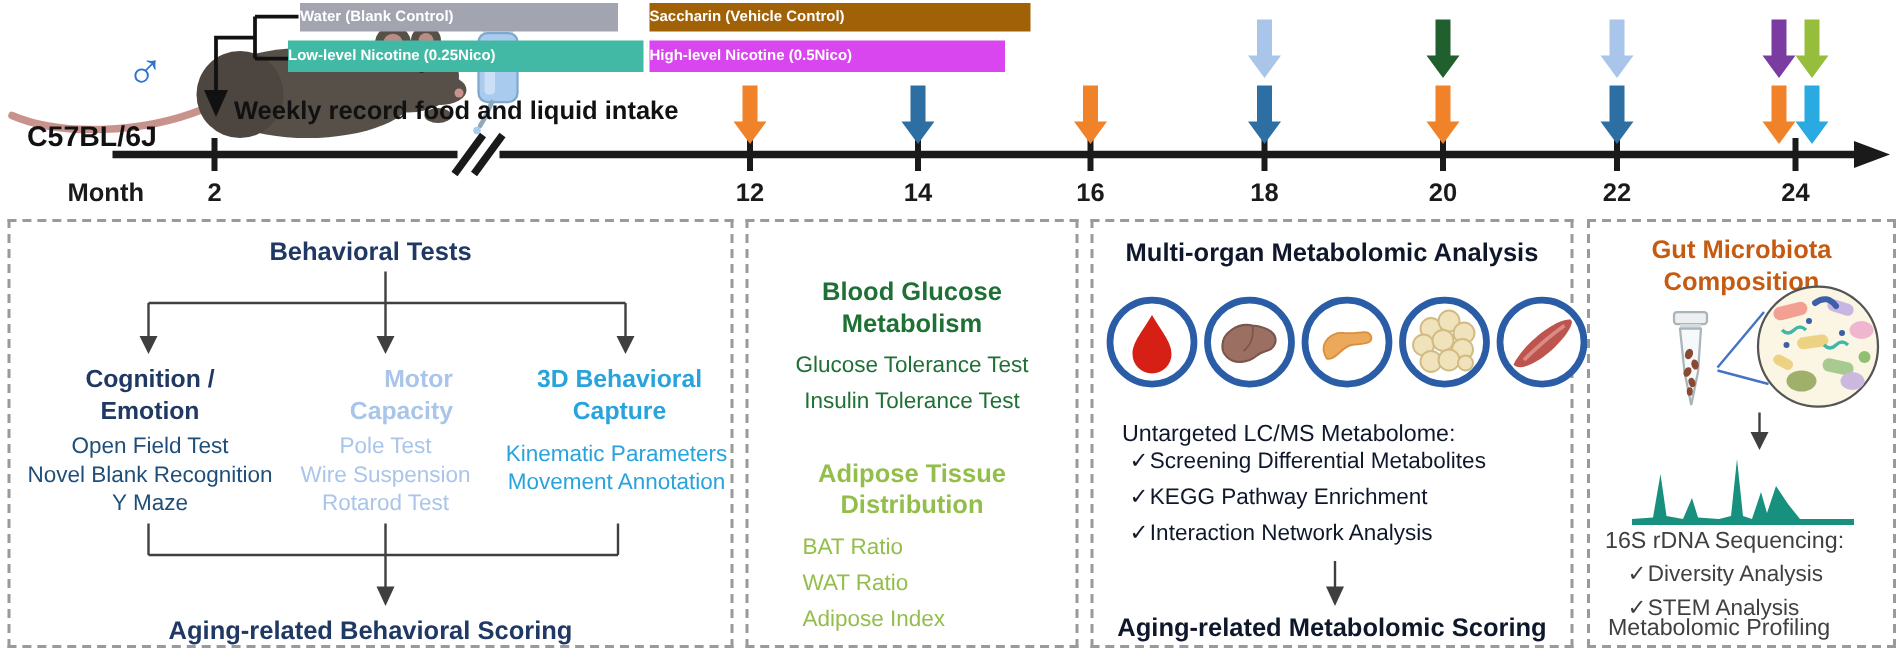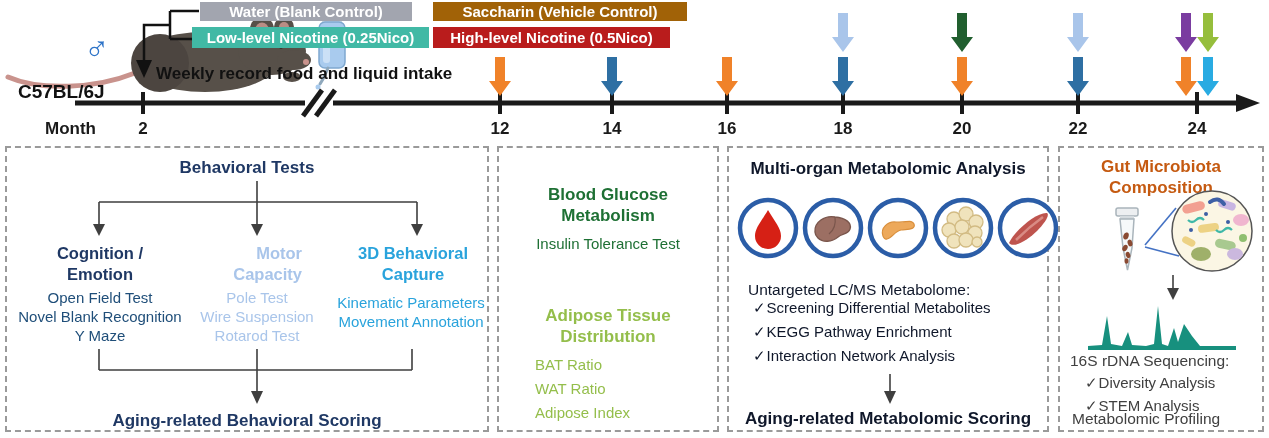--- a/index.html
+++ b/index.html
@@ -1,24 +1,24 @@
 <!DOCTYPE html>
 <html><head>
 <meta charset="utf-8">
 <style>
   html,body{margin:0;padding:0;background:#fff;}
   #fig{position:relative;width:1269px;height:438px;background:#fff;
        font-family:"Liberation Sans",sans-serif;overflow:hidden;}
   .abs{position:absolute;}
-  .grp-box{position:absolute;color:#fff;font-weight:bold;font-size:15px;
-           text-align:center;line-height:21px;height:21px;}
+  .grp-box{position:absolute;color:#fff;font-weight:bold;font-size:10px;
+           text-align:left;line-height:21px;height:21px;}
   .bg-gray{background:#A2A5AF;}
   .bg-teal{background:#41B9A5;}
   .bg-amber{background:#a16207;}
-  .bg-blue{background:#b91c1c;}
+  .bg-blue{background:#d946ef;}
   .note{font-weight:bold;font-size:17px;color:#111;}
   .month-num{position:absolute;top:119px;width:44px;text-align:center;
              font-weight:bold;font-size:17px;color:#1a1a1a;}
   .panel{position:absolute;top:146px;height:282px;border:2px dashed #9a9a9a;
          background:#fff;}
   .ctr{text-align:center;}
   .t-navy{color:#1F3864;}
   .t-navy2{color:#1F4E79;}
   .t-peri{color:#A9C5EA;}
   .t-bblue{color:#29A3DC;}
@@ -161,20 +161,21 @@
       <div>Kinematic Parameters</div>
       <div>Movement Annotation</div>
     </div>
 
     <div class="abs ctr h1 t-navy" style="left:0;top:262px;width:480px;">Aging-related Behavioral Scoring</div>
   </div>
 
   <div class="panel" style="left:497px;width:218px;">
     <div class="abs ctr h1 t-dgreen" style="left:29px;top:36px;width:160px;">Blood Glucose Metabolism</div>
     <div class="abs ctr body-txt2 t-dgreen" style="left:0;top:84px;width:218px;">
+      <div>Glucose Tolerance Test</div>
       <div>Insulin Tolerance Test</div>
     </div>
     <div class="abs ctr h1 t-lgreen" style="left:24px;top:157px;width:170px;">Adipose Tissue Distribution</div>
     <div class="abs body-txt2 t-lgreen" style="left:36px;top:205px;width:170px;">
       <div>BAT Ratio</div>
       <div>WAT Ratio</div>
       <div>Adipose Index</div>
     </div>
   </div>
 

